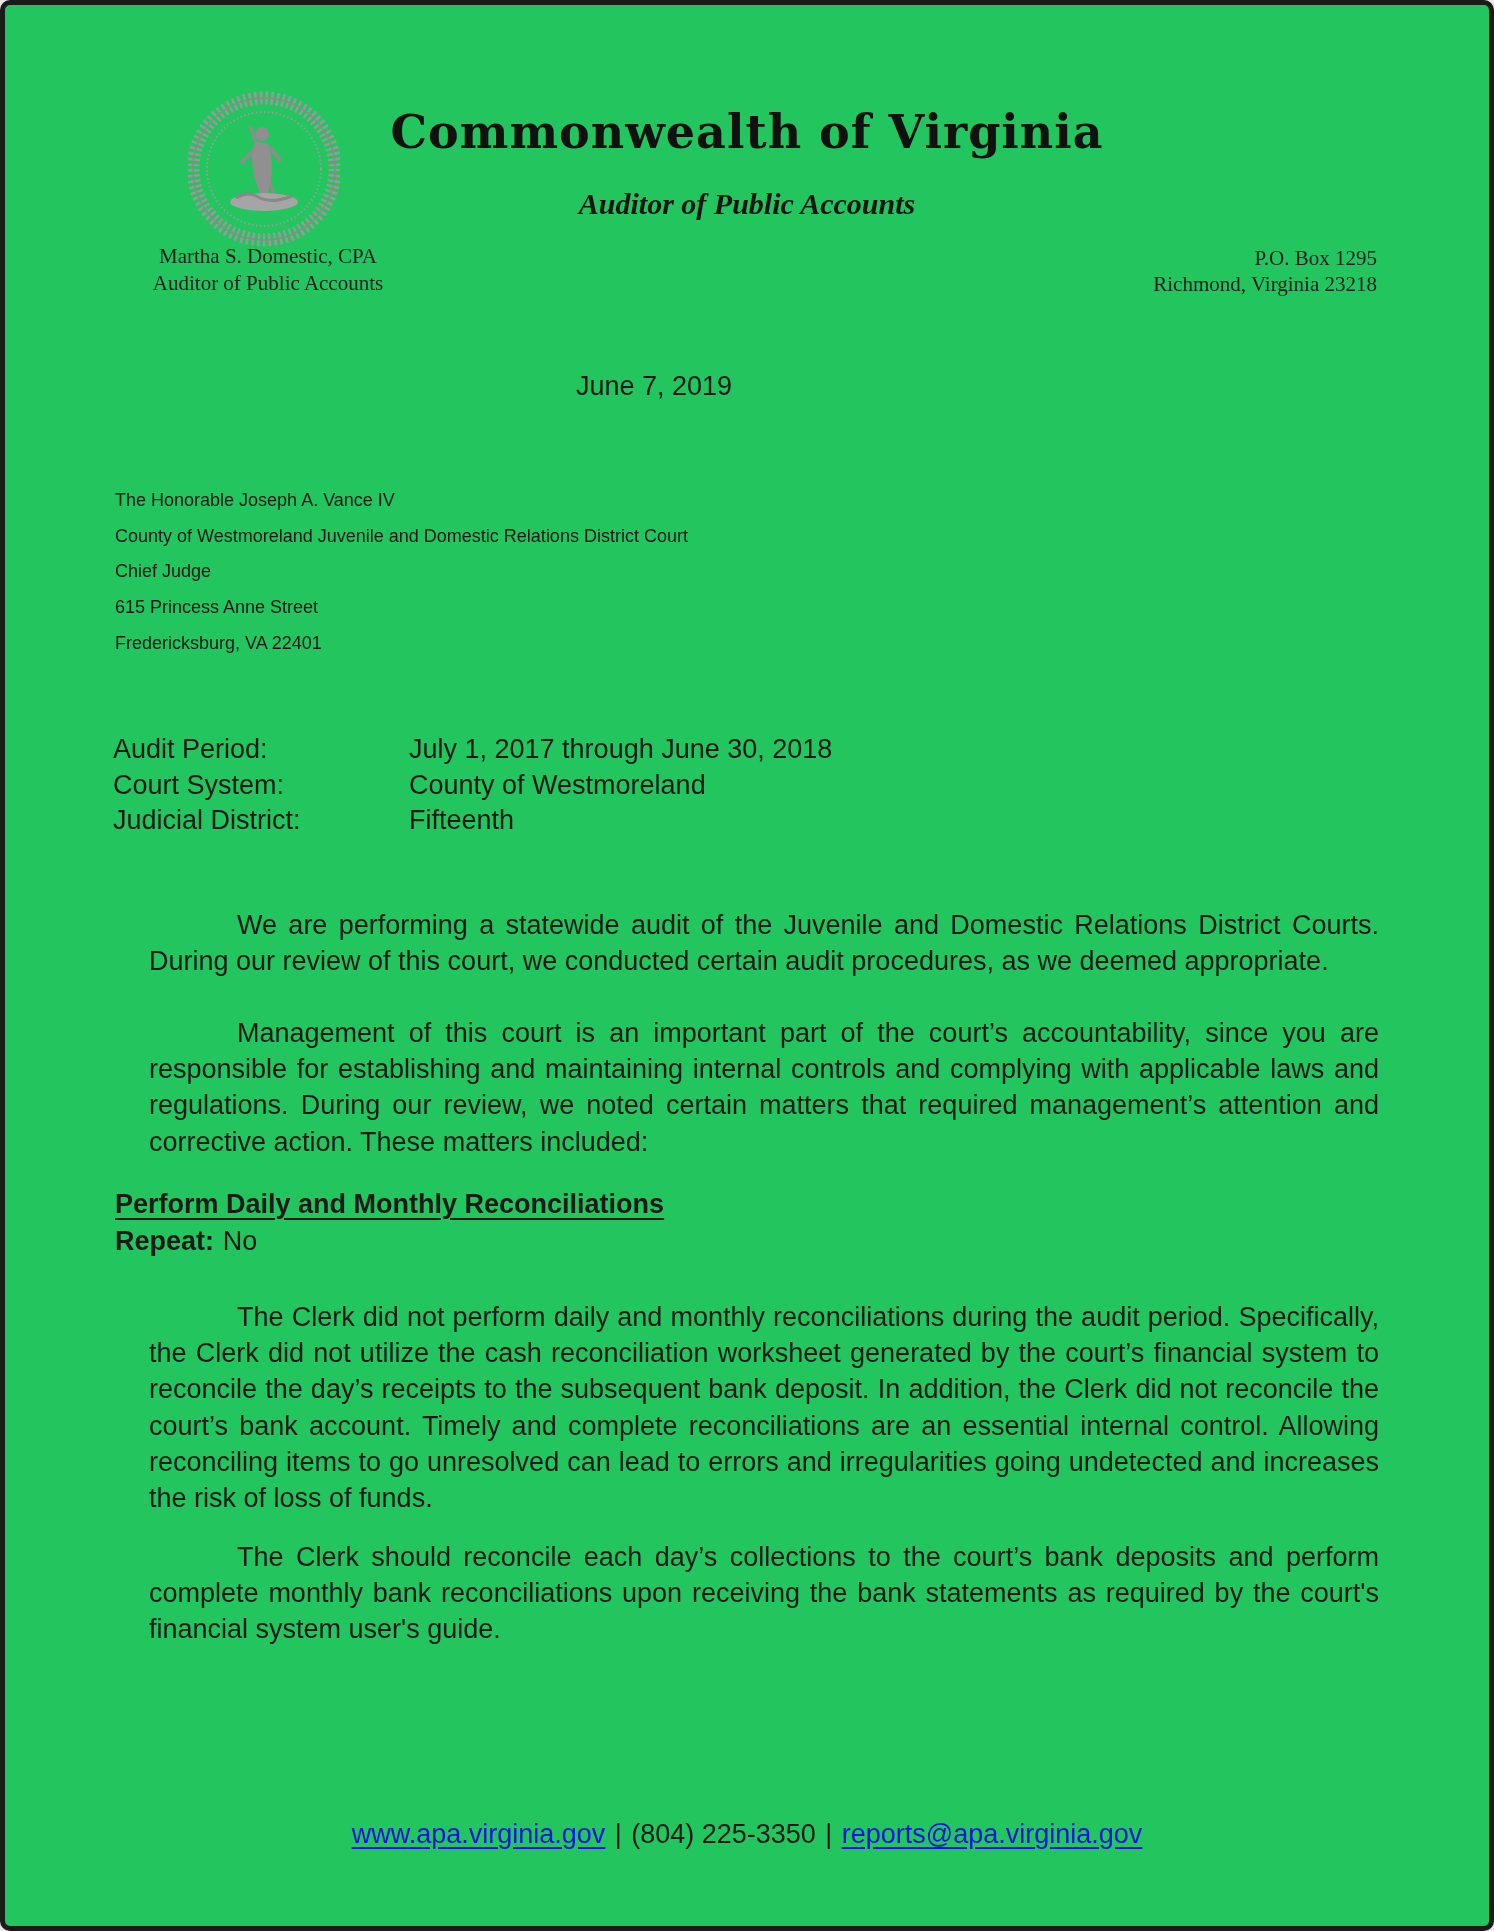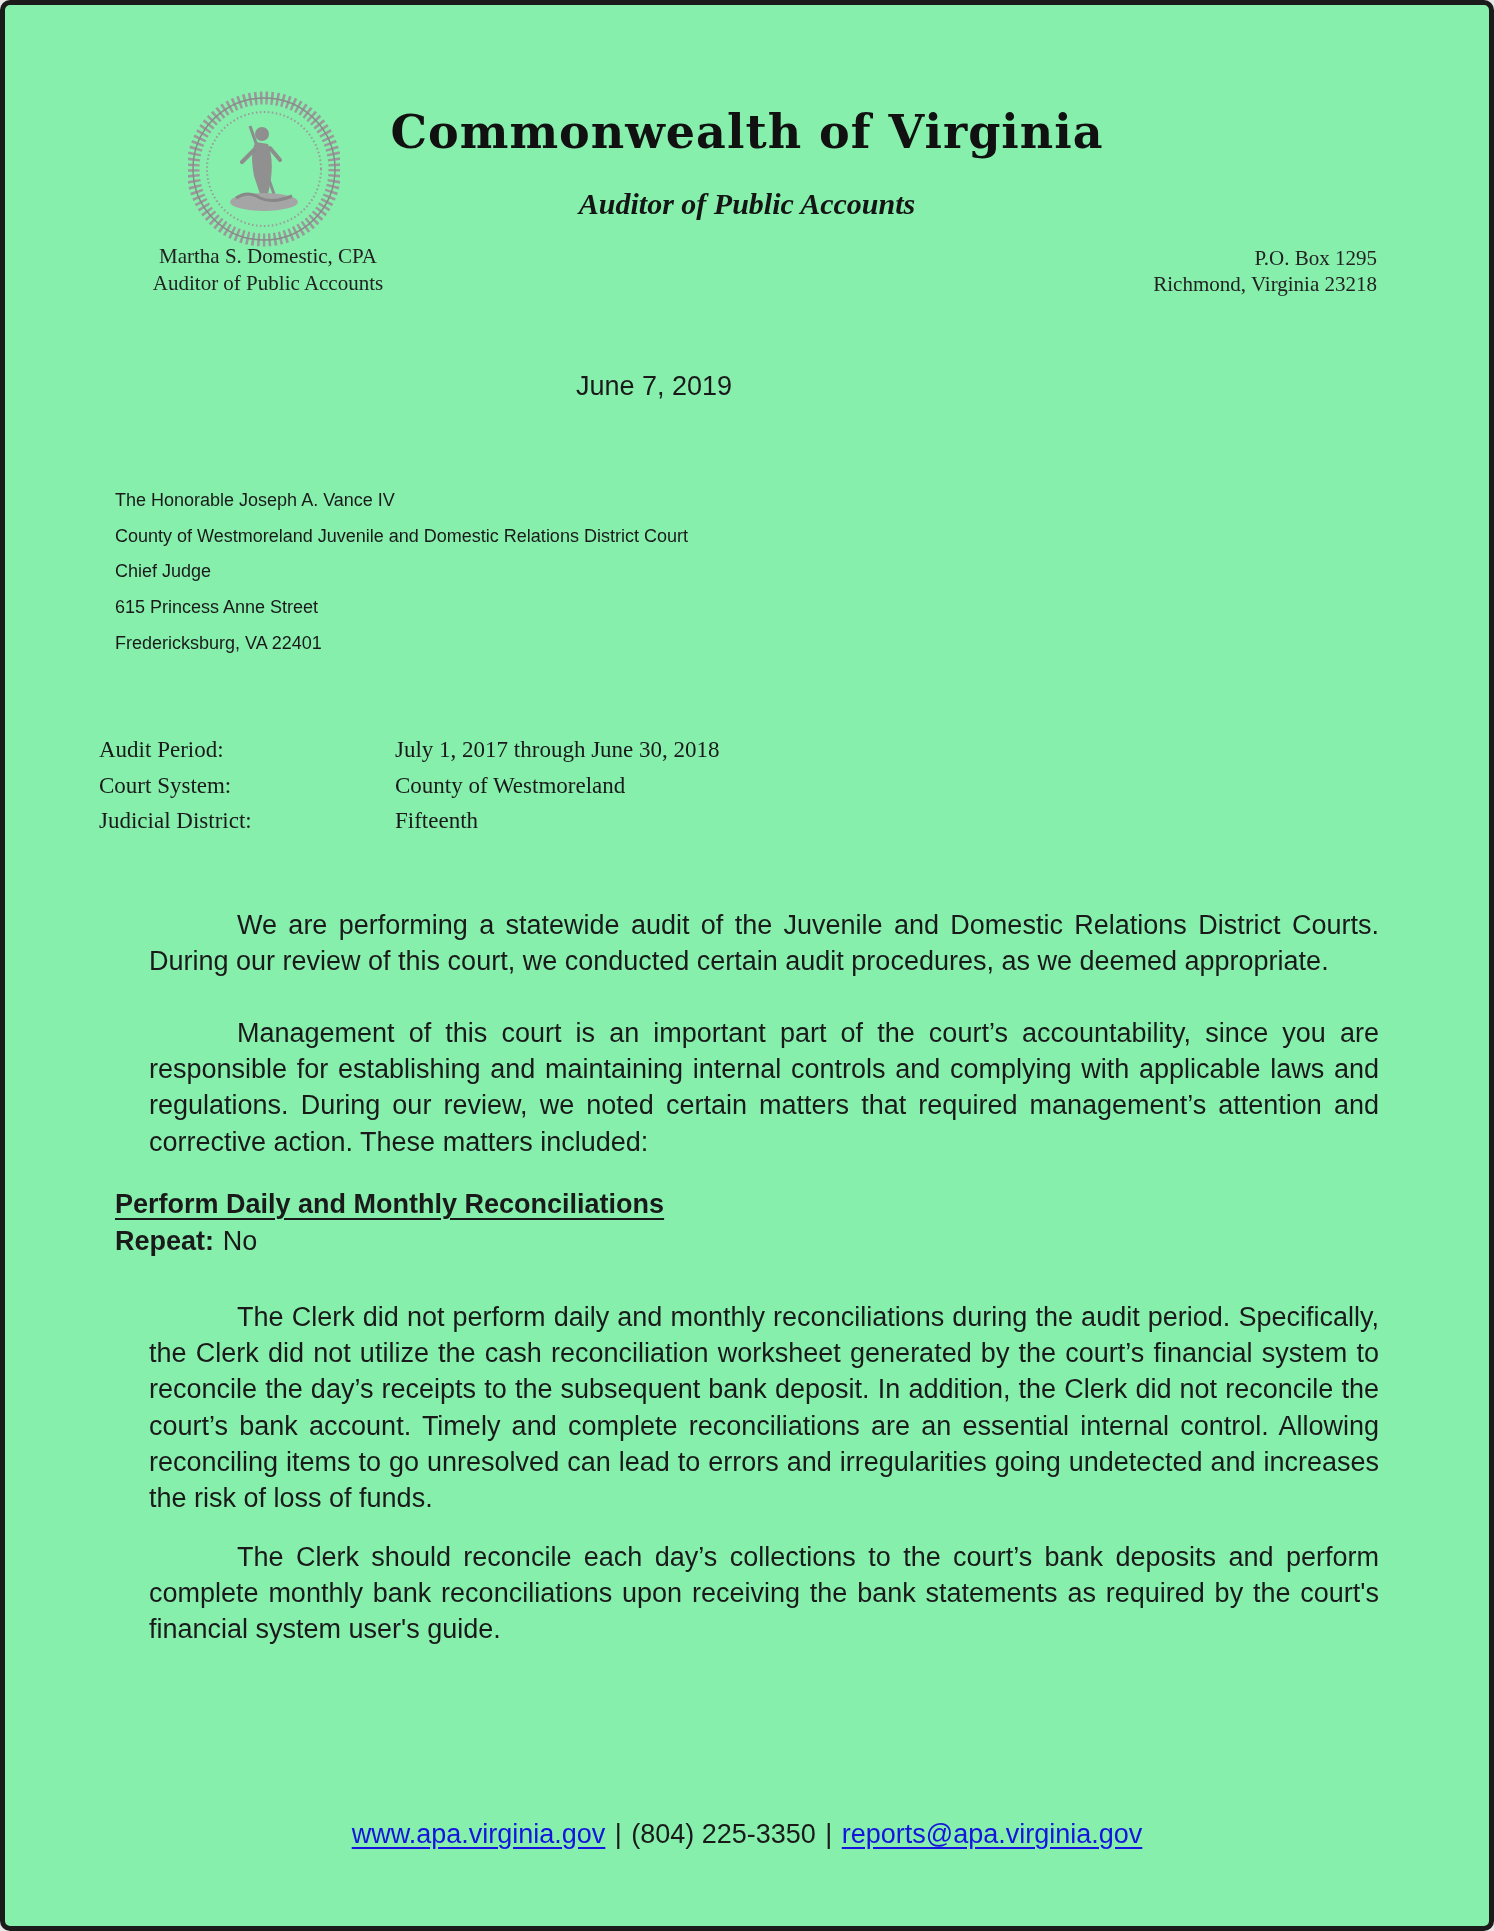--- a/index.html
+++ b/index.html
@@ -2,21 +2,21 @@
 <html><head>
 <meta charset="utf-8">
 <style>
   * { margin: 0; padding: 0; box-sizing: border-box; }
   html, body { background: #e8e8e8; }
   .page {
     position: relative;
     width: 1494px;
     height: 1931px;
     margin: 0 auto;
-    background: #86efac;
+    background: #22c55e;
     border: 5px solid #1b1b1b;
     border-radius: 10px;
     overflow: hidden;
     font-family: "Liberation Sans", sans-serif;
     color: #1a1a1a;
   }
 
   
   .seal {
     position: absolute;
@@ -80,25 +80,24 @@
   }
   .recipient {
     position: absolute;
     left: 110px;
     top: 478px;
     font-size: 18px;
     line-height: 35.7px;
   }
   .audit-info {
     position: absolute;
-    left: 94px;
+    left: 108px;
     top: 727px;
-    font-size: 23px;
+    font-size: 27px;
     line-height: 35.7px;
-    font-family: Liberation Serif, serif;
   }
   .audit-row { display: flex; }
   .audit-label { width: 296px; flex: 0 0 296px; }
 
   .para {
     position: absolute;
     left: 110px;
     right: 110px;
     font-size: 27px;
     line-height: 36.2px;

